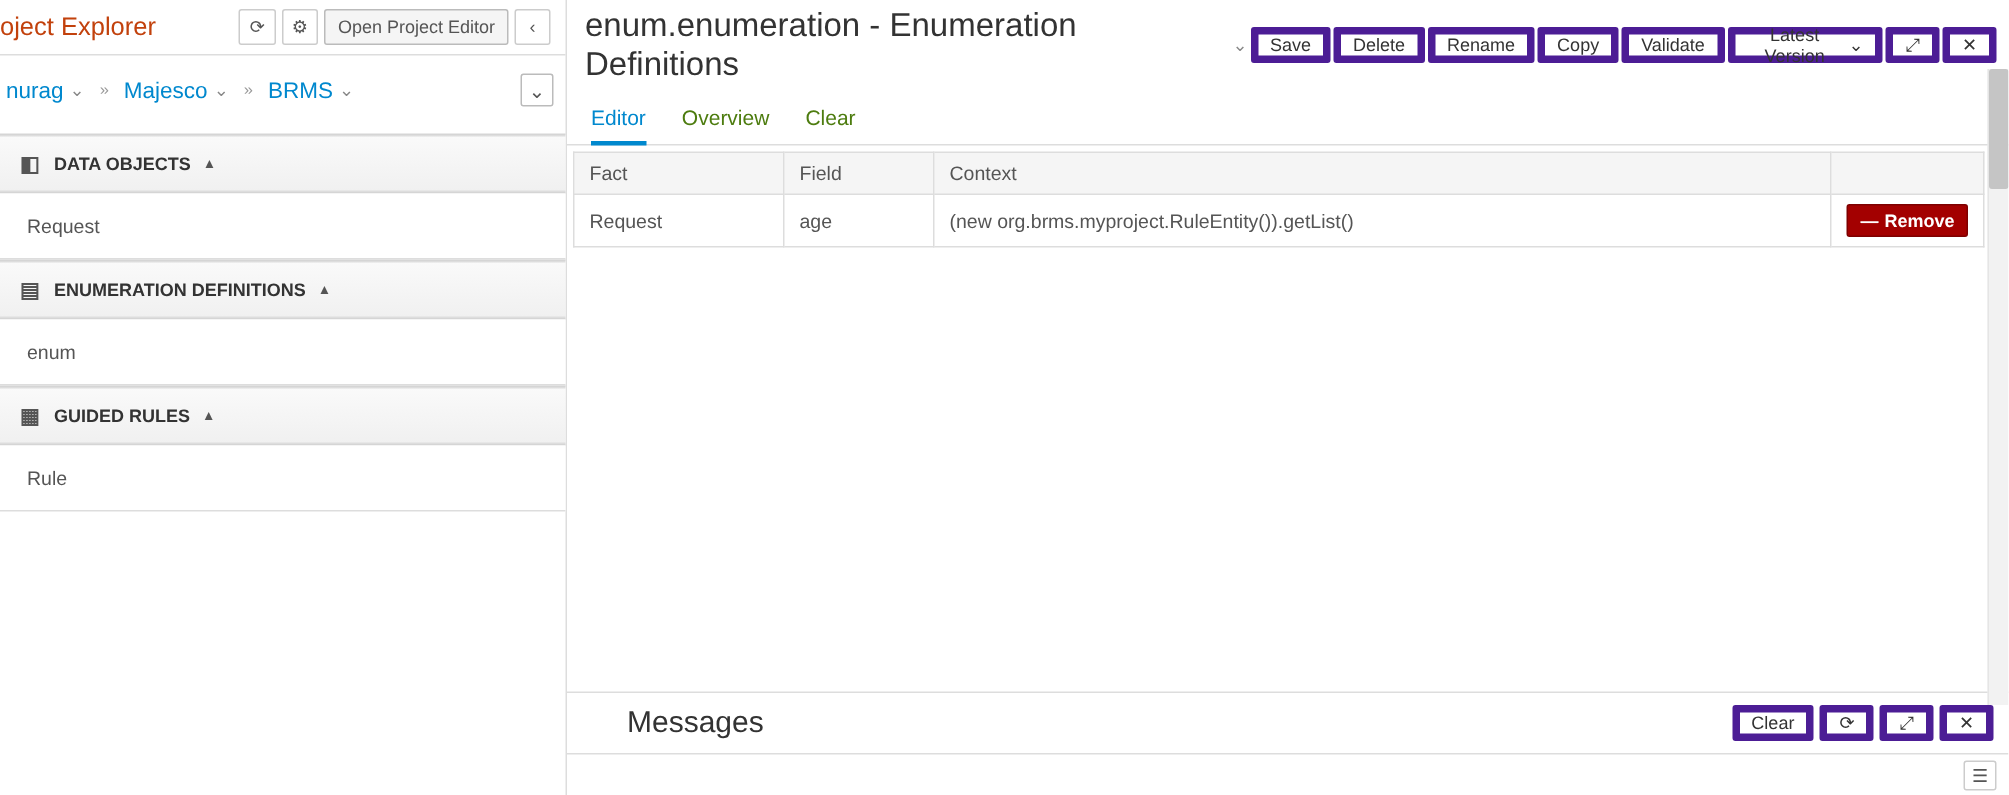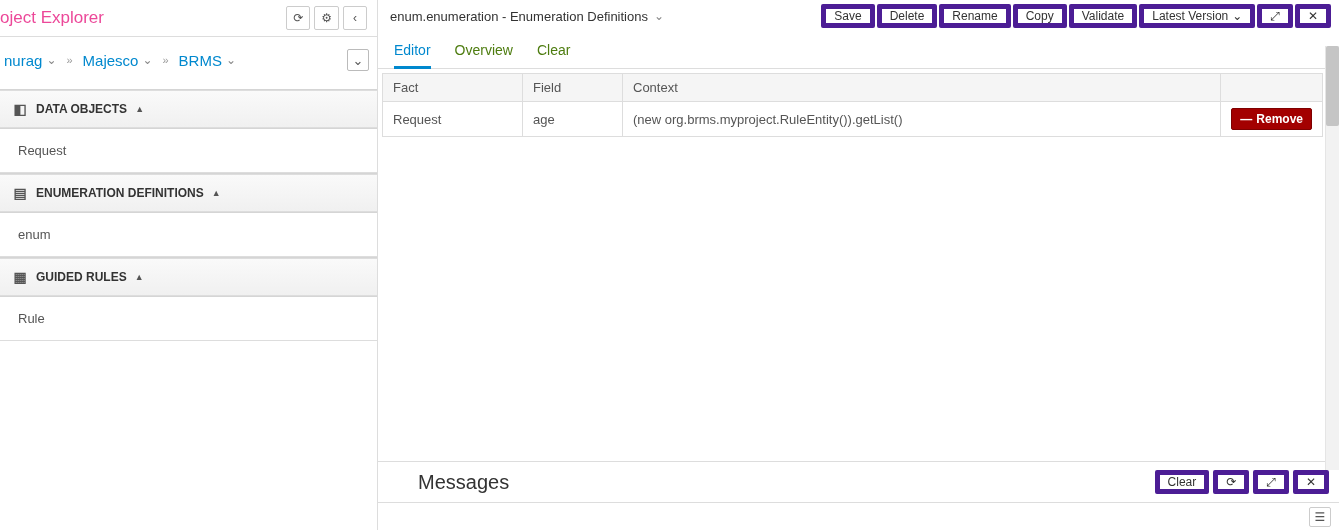--- a/index.html
+++ b/index.html
@@ -2,21 +2,21 @@
 <html><head>
 <meta charset="utf-8">
 <style>
 * { box-sizing: border-box; margin: 0; padding: 0; }
 body { font-family: "Helvetica Neue", Arial, sans-serif; font-size: 13px; color: #333; background: #fff; width: 1339px; height: 530px; overflow: hidden; }
 .app { display: flex; height: 100%; }
 
 
 .sidebar { width: 378px; border-right: 1px solid #ddd; background: #fff; }
 .sidebar-header { display: flex; align-items: center; justify-content: space-between; padding: 6px 10px 6px 0; border-bottom: 1px solid #ddd; }
-.sidebar-title { font-size: 17px; color: #ec4899; padding-left: 0; }
+.sidebar-title { font-size: 17px; color: #c2410c; padding-left: 0; }
 .sidebar-header-buttons { display: flex; gap: 4px; }
 .icon-btn { border: 1px solid #ccc; background: #fff; border-radius: 2px; height: 24px; min-width: 24px; padding: 0 6px; display: inline-flex; align-items: center; justify-content: center; cursor: pointer; font-size: 12px; color: #555; }
 .open-editor-btn { border: 1px solid #bbb; background: #f5f5f5; border-radius: 2px; height: 24px; padding: 0 8px; font-size: 12px; color: #555; cursor: pointer; }
 
 .breadcrumb-row { display: flex; align-items: center; padding: 12px 8px 18px 4px; gap: 10px; }
 .bc-item { color: #0088ce; font-size: 15px; cursor: pointer; display: inline-flex; align-items: center; gap: 4px; }
 .bc-chev { color: #888; font-size: 12px; }
 .bc-sep { color: #999; font-size: 11px; }
 .bc-dropdown { border: 1px solid #bbb; border-radius: 2px; width: 22px; height: 22px; display: inline-flex; align-items: center; justify-content: center; margin-left: auto; cursor: pointer; color: #555; }
 
@@ -24,21 +24,21 @@
 .panel-header { display: flex; align-items: center; gap: 8px; padding: 10px 12px; font-weight: bold; font-size: 12px; text-transform: uppercase; color: #333; cursor: pointer; border: 1px solid #ddd; border-left: none; border-right: none; }
 .panel-header .caret-up { font-size: 9px; color: #555; }
 .panel-icon { width: 16px; height: 16px; display: inline-flex; align-items: center; justify-content: center; font-size: 14px; color: #555; }
 .panel-body { background: #fff; padding: 14px 18px; border-bottom: 1px solid #ddd; color: #555; font-size: 13px; }
 .panel-item { cursor: pointer; }
 
 
 .main { flex: 1; display: flex; flex-direction: column; position: relative; }
 .main-header { display: flex; align-items: center; justify-content: space-between; padding: 4px 8px 6px 12px; }
 .main-title-wrap { display: flex; align-items: center; gap: 6px; }
-.main-title { font-size: 13px; color: #333; }
+.main-title { font-size: 22px; color: #333; }
 .main-title-chev { color: #888; font-size: 12px; cursor: pointer; }
 .main-actions { display: flex; gap: 0; }
 .action-btn { border: 5px solid #4c1d95; background: #fff; border-radius: 2px; height: 24px; padding: 0 8px; font-size: 12px; color: #333; cursor: pointer; margin-left: 2px; }
 .latest-ver { display: inline-flex; align-items: center; gap: 4px; }
 
 .tabbar { display: flex; gap: 24px; padding: 8px 16px 0 16px; border-bottom: 1px solid #ddd; }
 .tab { font-size: 14px; color: #4d7c0f; padding-bottom: 8px; cursor: pointer; }
 .tab.active { color: #0088ce; border-bottom: 3px solid #0088ce; margin-bottom: -1px; }
 
 .add-enum-row { padding: 4px 4px 0 4px; }
@@ -74,20 +74,21 @@
   <div class="sidebar">
     <div class="sidebar-header">
       <span class="sidebar-title">oject Explorer</span>
       <div class="sidebar-header-buttons">
         <button class="icon-btn">
             <span>⟳</span>
           </button>
         <button class="icon-btn">
             <span>⚙</span>
           </button>
+        <button class="open-editor-btn">Open Project Editor</button>
         <button class="icon-btn">
             <span>‹</span>
           </button>
       </div>
     </div>
 
     <div class="breadcrumb-row">
       <span class="bc-item">
           <span>nurag</span> 
           <span class="bc-chev">⌄</span>

